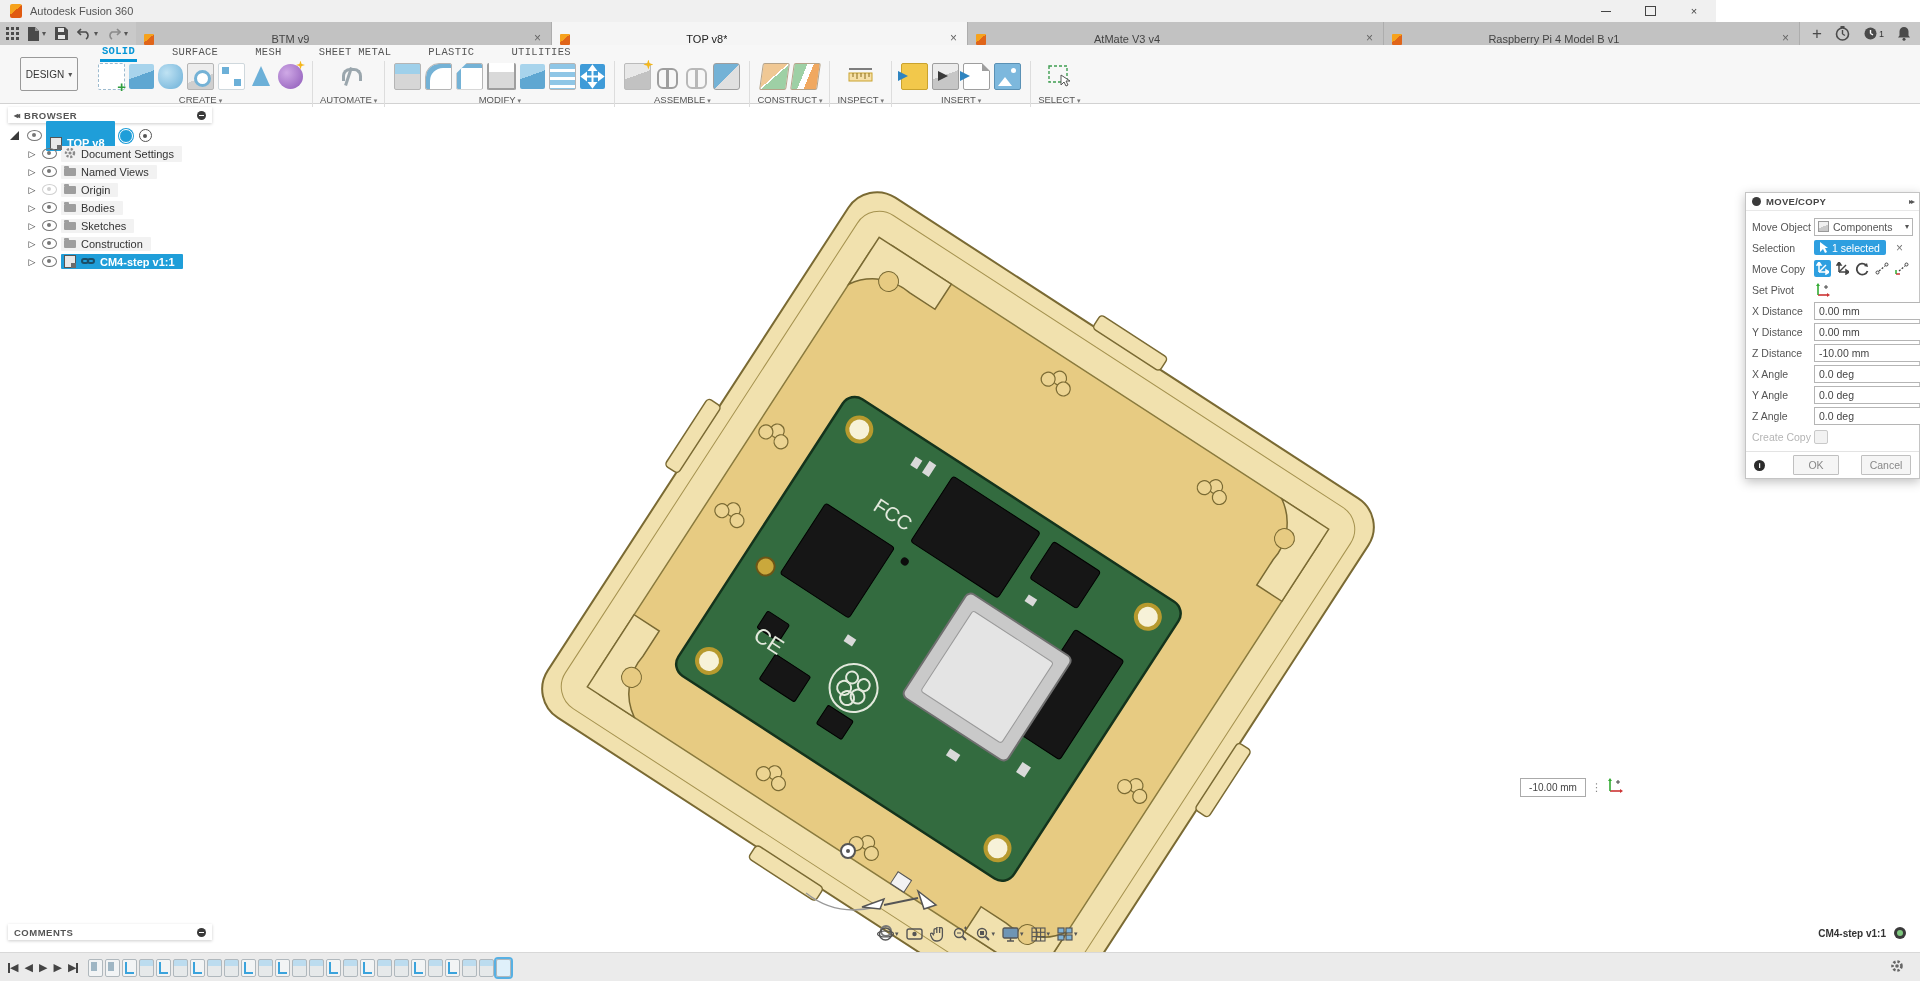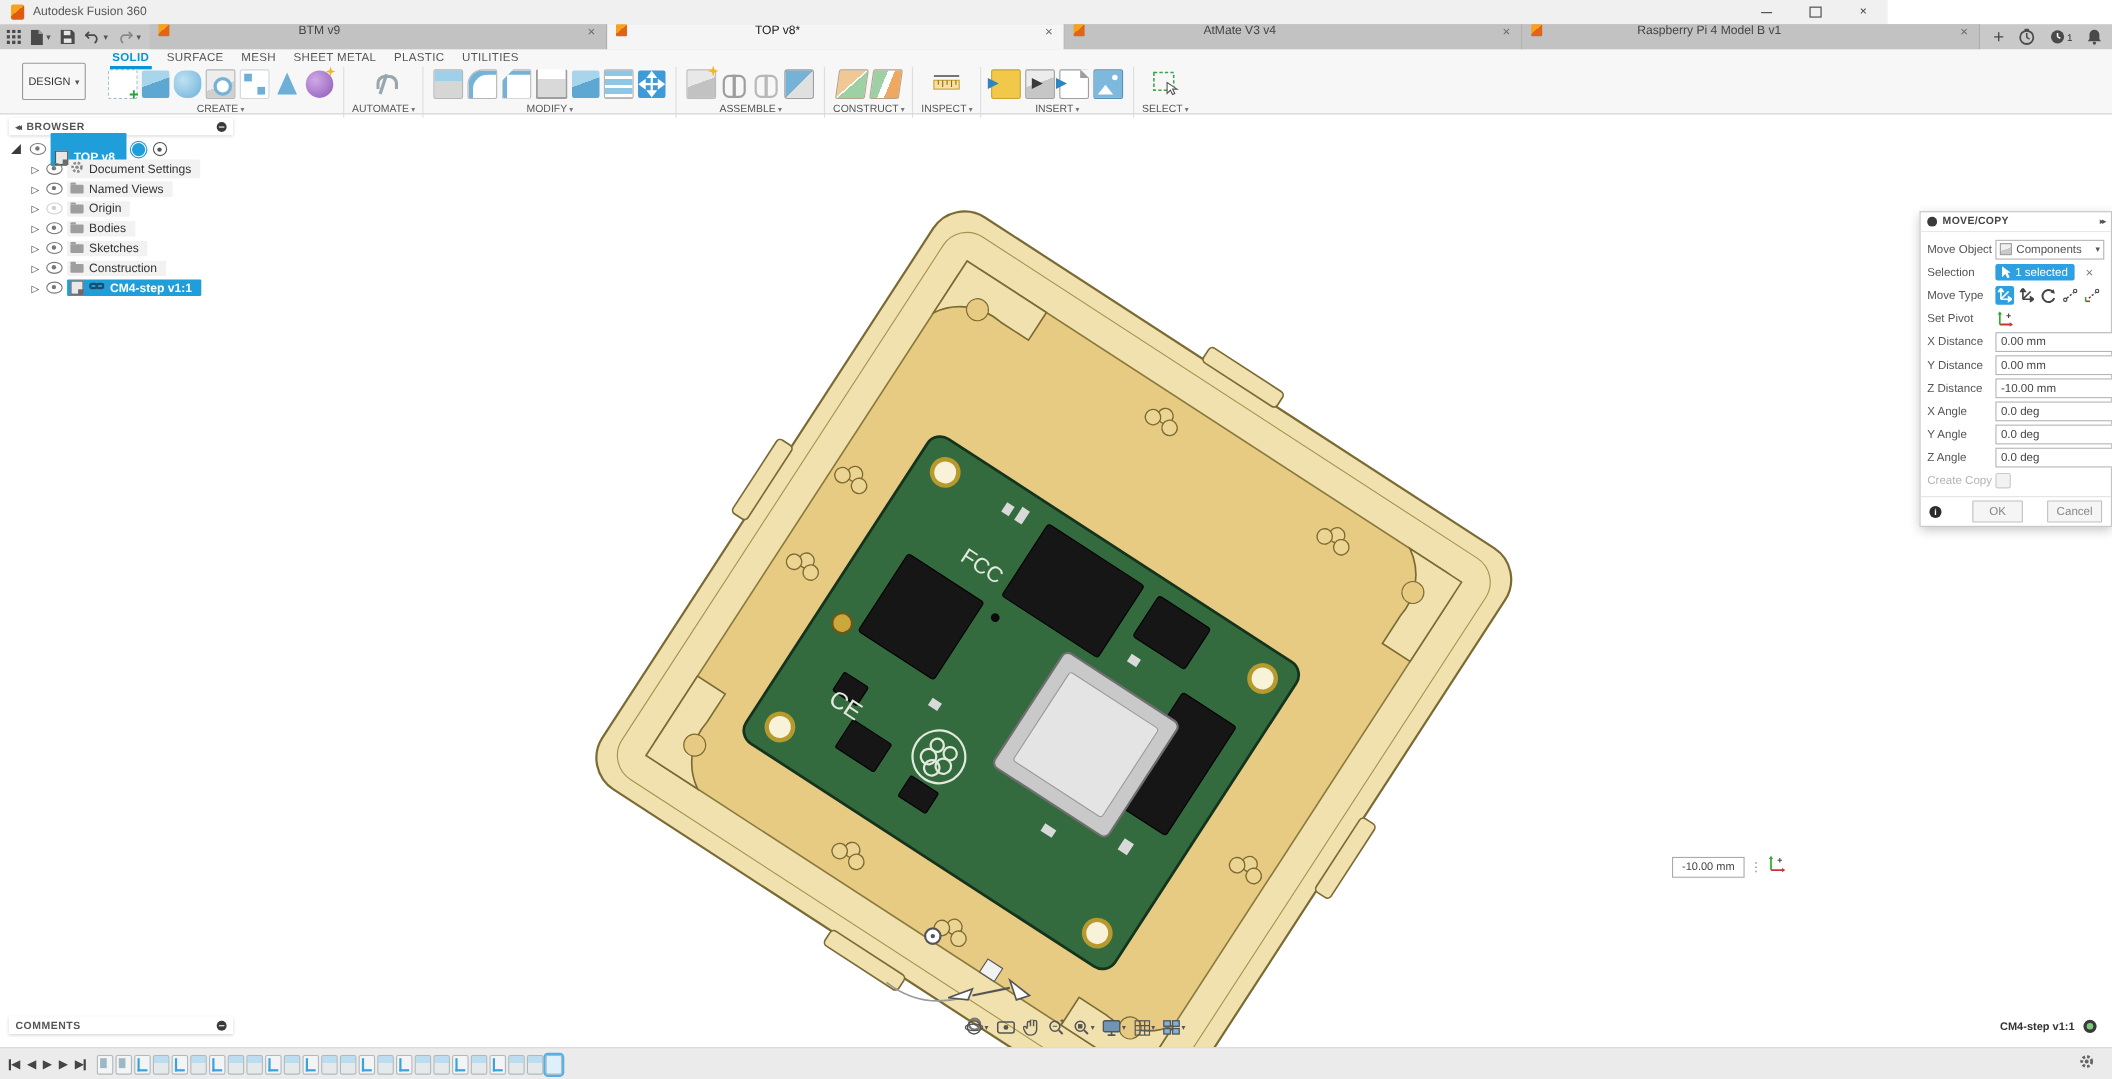--- a/index.html
+++ b/index.html
@@ -14,36 +14,36 @@
   .win-controls{margin-left:auto;display:flex;height:22px;}
   .win-btn{width:44px;height:22px;display:flex;align-items:center;justify-content:center;color:#444;font-size:11px;}
   .win-btn .bar{width:10px;height:1px;background:#444;}
   .win-btn .boxg{width:9px;height:8px;border:1px solid #444;}
 
   
   .tabrow{left:0;top:22px;width:1920px;height:23px;background:#c9c9c9;display:flex;align-items:stretch;}
   .qat{display:flex;align-items:center;padding-left:6px;gap:9px;margin-right:8px;}
   .qat svg{display:block;}
   .qat .caret{font-size:8px;color:#555;margin-left:-6px;}
-  .doctab{width:399px;display:flex;align-items:flex-start;padding:0 8px;border-right:1px solid #adadad;
+  .doctab{width:399px;display:flex;align-items:flex-end;padding:0 8px;border-right:1px solid #adadad;
           background:#c2c2c2;color:#444;font-size:11px;}
   .doctab.active{background:#f5f5f5;color:#222;}
   .cube-ico{width:10px;height:11px;background:linear-gradient(140deg,#f6a21c 0 45%,#e0651a 45%);border-radius:1px;margin-right:6px;flex:none;}
   .doctab-label{white-space:nowrap;overflow:hidden;text-overflow:ellipsis;margin:0 auto;}
   .tab-close{margin-left:auto;color:#666;font-size:12px;padding:0 2px;flex:none;}
   .tabrow-right{display:flex;align-items:center;gap:13px;padding:0 12px;margin-left:auto;}
   .hdr-ic{color:#4a4a4a;font-size:14px;display:flex;align-items:center;}
   .badge1{font-size:9px;color:#333;margin-left:1px;}
 
   
   .ribbon{left:0;top:45px;width:1920px;height:58px;background:#f7f7f7;border-bottom:1px solid #d2d2d2;}
   .design-btn{position:absolute;left:20px;top:12px;width:56px;height:32px;border:1px solid #999;border-radius:2px;
               display:flex;align-items:center;justify-content:center;font-size:10px;color:#333;background:#f7f7f7;gap:4px;}
   .design-btn::after{content:"▾";font-size:8px;color:#555;}
-  .ribbon-tabs{position:absolute;left:100px;top:0px;display:flex;gap:12px;height:15px;align-items:flex-start;}
+  .ribbon-tabs{position:absolute;left:100px;top:0px;display:flex;gap:33px;height:15px;align-items:center;font-family:Liberation Mono, monospace;}
   .rtab{font-size:10.5px;color:#555;letter-spacing:.3px;padding:1px 2px 2px;}
   .rtab.active{color:#0696d7;border-bottom:3px solid #0696d7;font-weight:bold;}
   .ribbon-icons{position:absolute;left:96px;top:16px;display:flex;align-items:flex-start;justify-content:space-between;}
   .tgroup{display:flex;flex-direction:column;align-items:center;}
   .ticons{display:flex;align-items:center;height:30px;}
   .tlabel{font-size:9.5px;color:#555;margin-top:3px;white-space:nowrap;}
   .tlabel::after{content:" ▾";font-size:7px;color:#777;}
   .vdiv{width:1px;height:46px;background:#ddd;margin:0 7px;align-self:center;}
   .ic{width:25px;height:25px;margin:0 2px;border-radius:2px;position:relative;flex:none;}
   .ic.box-blue{background:linear-gradient(160deg,#a8d4ec 0 45%,#5ea7d2 45%);}
@@ -579,21 +579,21 @@
         <span class="dlabel">Selection</span>
         <div class="chip">
           <svg width="8" height="11">
               <path d="M0,0 L0,10 L3,7 L5,11 L7,10 L5,6 L8,6 Z" fill="#fff"></path>
             </svg>
           <span>1 selected</span>
         </div>
         <span class="chip-x">×</span>
       </div>
       <div class="drow">
-        <span class="dlabel">Move Type</span>
+        <span class="dlabel">Move Copy</span>
         <span class="mt-btn active">
             <svg width="13" height="13">
               <g stroke="#fff" stroke-width="1.5" fill="#fff">
                 <line x1="3" y1="10" x2="10" y2="3"></line>
                 <line x1="3" y1="10" x2="11" y2="10"></line>
                 <line x1="3" y1="10" x2="3" y2="2"></line>
                 <path d="M3,0 l2,3 h-4 z"></path>
                 <path d="M13,10 l-3,-2 v4 z"></path>
               </g>
             </svg>

